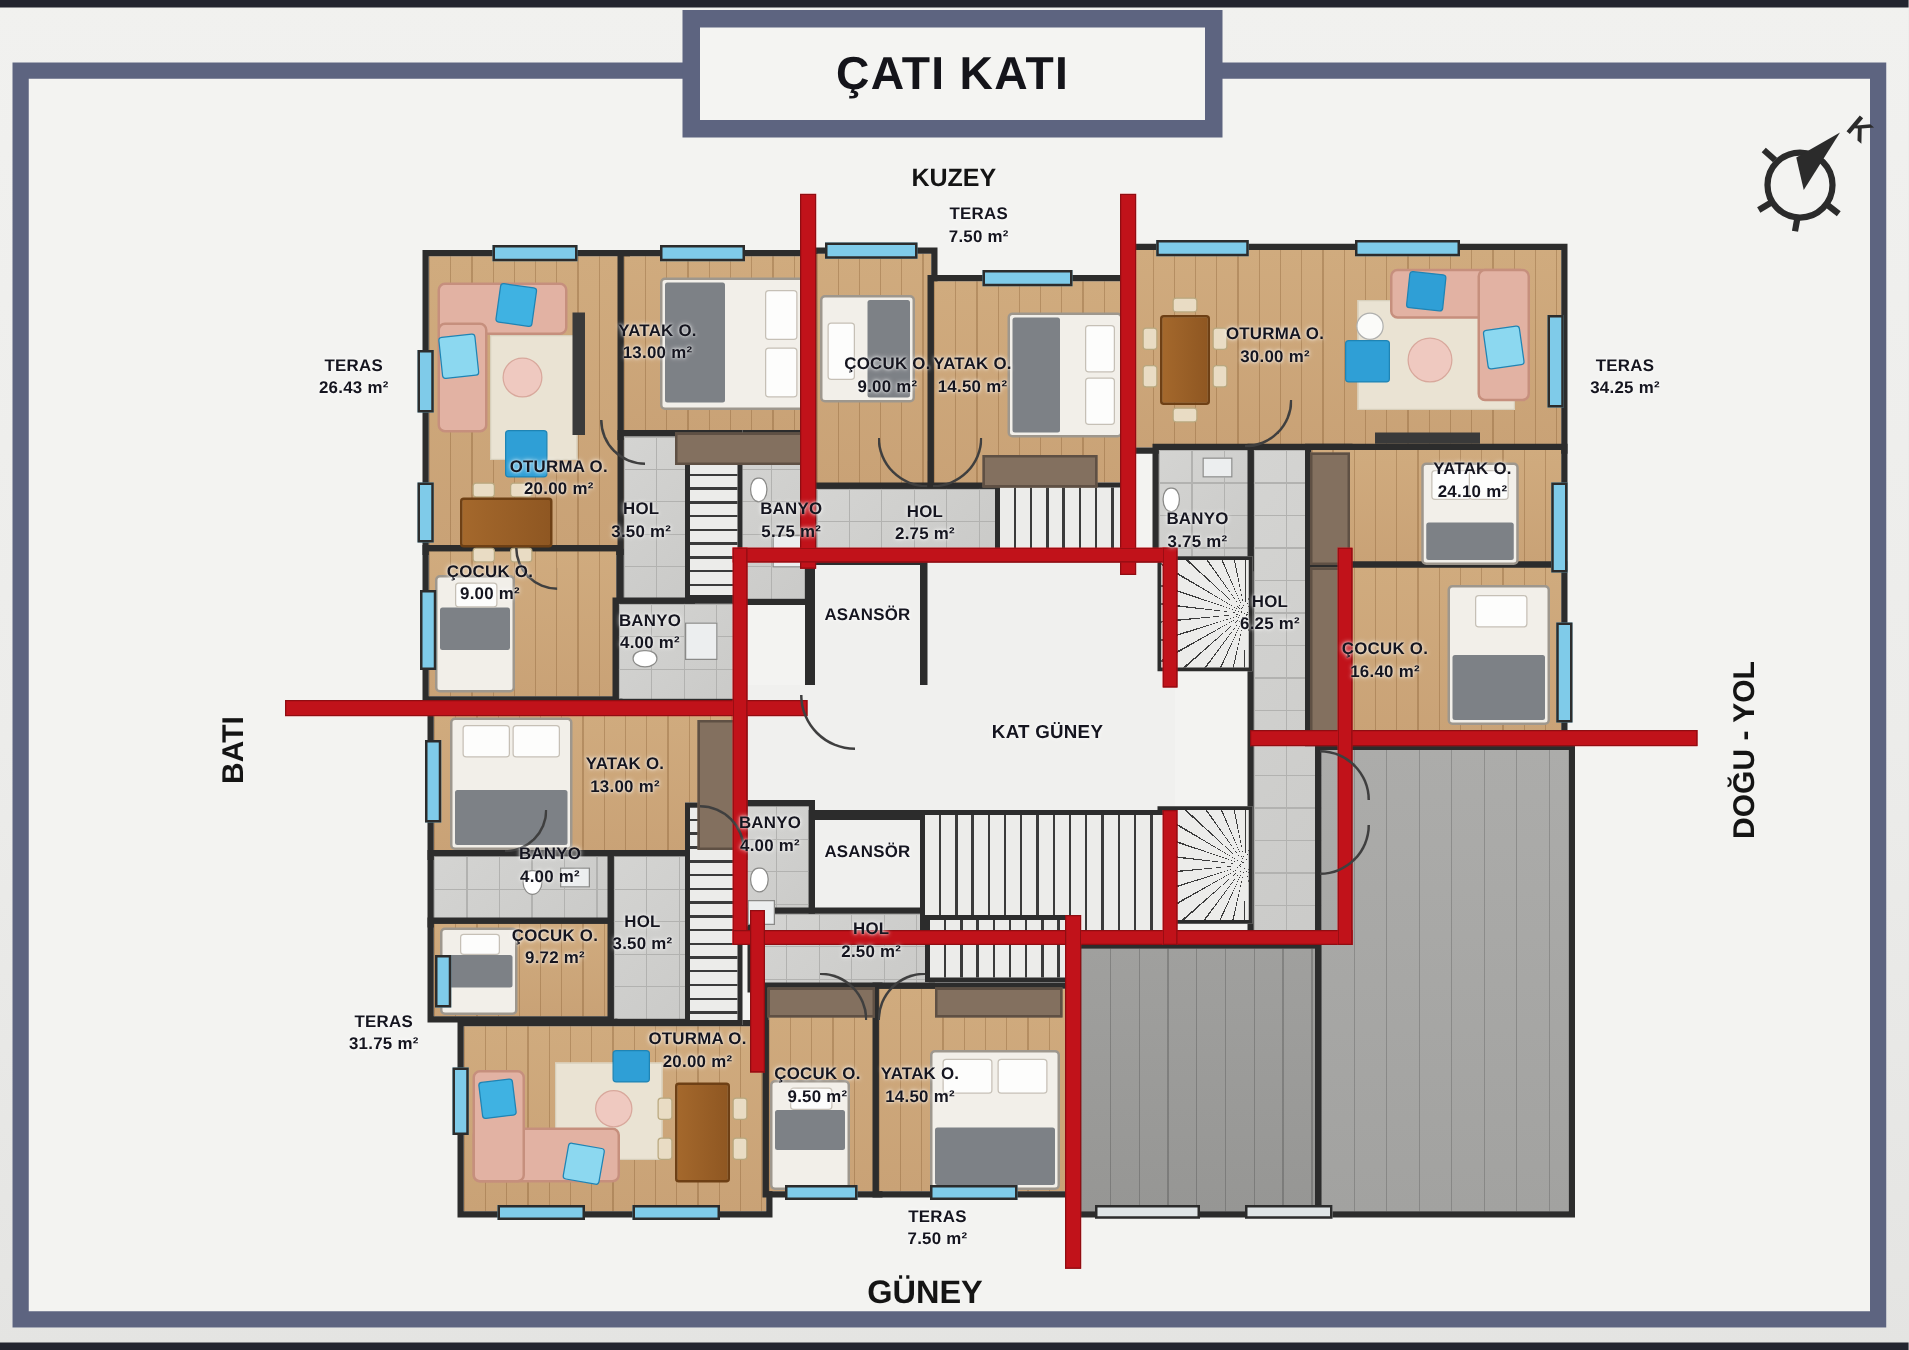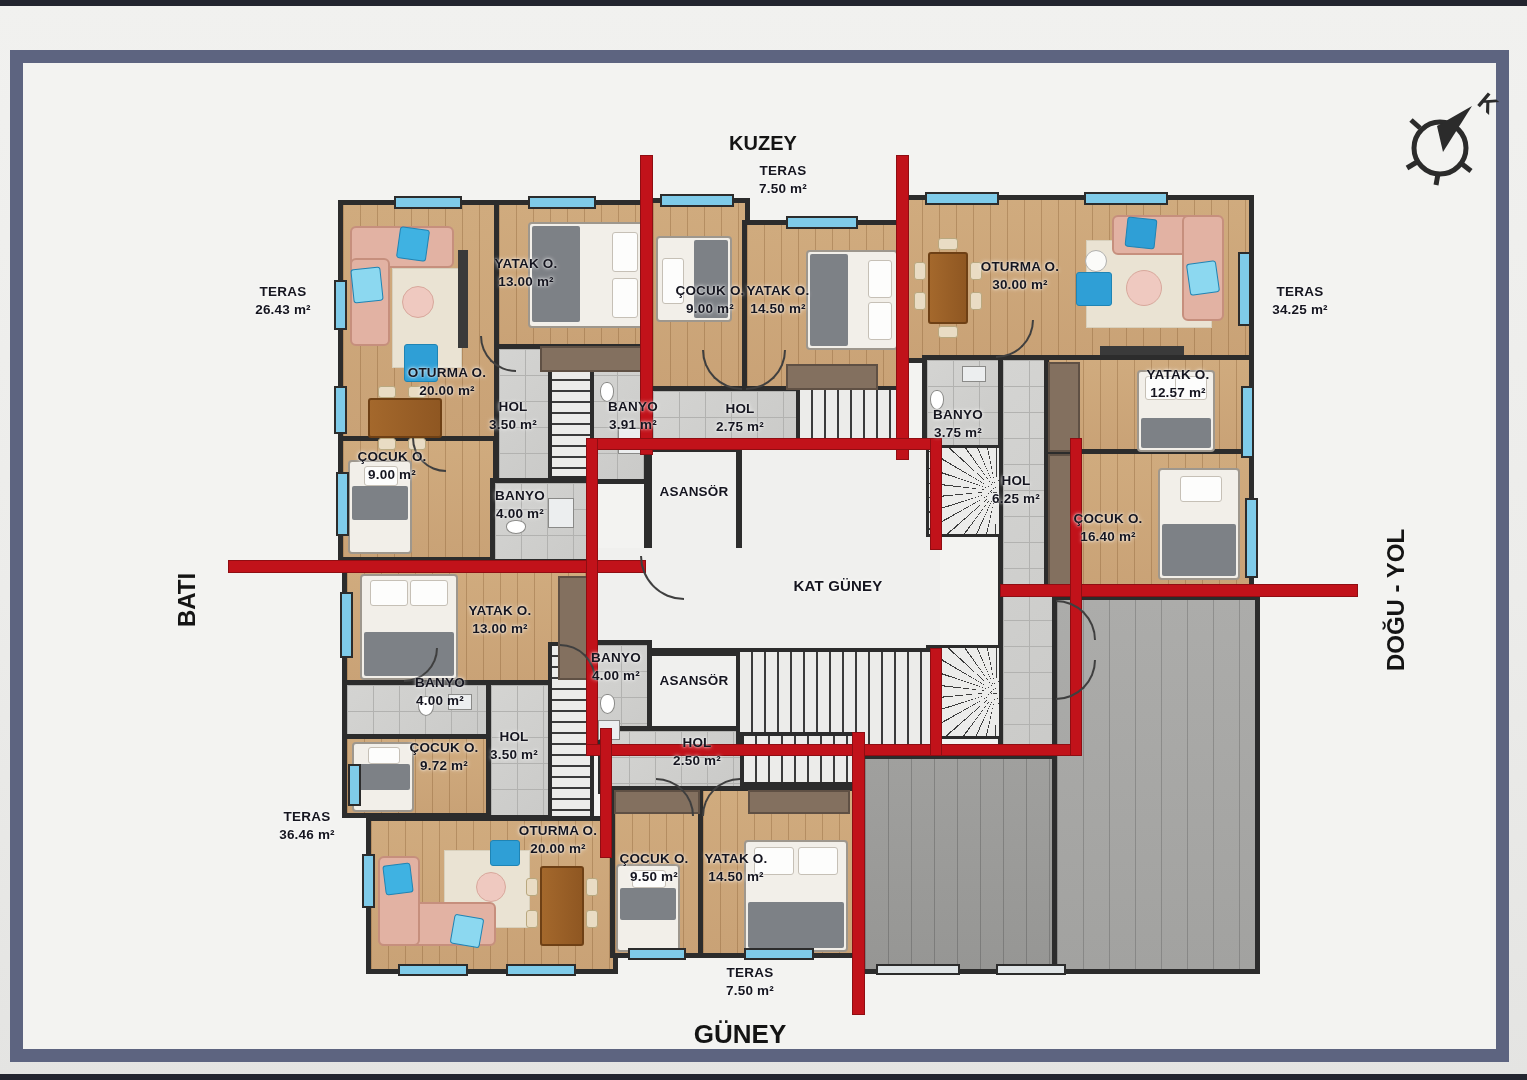--- a/index.html
+++ b/index.html
@@ -285,49 +285,54 @@
   <div class="abs door d-bl" style="left:640px;top:556px;width:44px;height:44px"></div>
   <div class="abs door d-tr" style="left:656px;top:778px;width:38px;height:38px"></div>
   <div class="abs door d-tl" style="left:702px;top:778px;width:38px;height:38px"></div>
   <div class="abs door d-br" style="left:404px;top:648px;width:34px;height:34px"></div>
   <div class="abs door d-tr" style="left:560px;top:644px;width:36px;height:36px"></div>
   <div class="abs door d-bl" style="left:412px;top:438px;width:34px;height:34px"></div>
 
   <div class="rl" style="left:283px;top:301px"><span>TERAS</span><span class="a">26.43 m²</span></div>
   <div class="rl" style="left:783px;top:180px"><span>TERAS</span><span class="a">7.50 m²</span></div>
   <div class="rl" style="left:1300px;top:301px"><span>TERAS</span><span class="a">34.25 m²</span></div>
-  <div class="rl" style="left:307px;top:826px"><span>TERAS</span><span class="a">36.46 m²</span></div>
+  <div class="rl" style="left:307px;top:826px"><span>TERAS</span><span class="a">31.75 m²</span></div>
   <div class="rl" style="left:750px;top:982px"><span>TERAS</span><span class="a">7.50 m²</span></div>
   <div class="rl" style="left:526px;top:273px"><span>YATAK O.</span><span class="a">13.00 m²</span></div>
   <div class="rl" style="left:447px;top:382px"><span>OTURMA O.</span><span class="a">20.00 m²</span></div>
   <div class="rl" style="left:392px;top:466px"><span>ÇOCUK O.</span><span class="a">9.00 m²</span></div>
   <div class="rl" style="left:513px;top:416px"><span>HOL</span><span class="a">3.50 m²</span></div>
-  <div class="rl" style="left:633px;top:416px"><span>BANYO</span><span class="a">3.91 m²</span></div>
+  <div class="rl" style="left:633px;top:416px"><span>BANYO</span><span class="a">5.75 m²</span></div>
   <div class="rl" style="left:520px;top:505px"><span>BANYO</span><span class="a">4.00 m²</span></div>
   <div class="rl" style="left:710px;top:300px"><span>ÇOCUK O.</span><span class="a">9.00 m²</span></div>
   <div class="rl" style="left:778px;top:300px"><span>YATAK O.</span><span class="a">14.50 m²</span></div>
   <div class="rl" style="left:740px;top:418px"><span>HOL</span><span class="a">2.75 m²</span></div>
   <div class="rl" style="left:1020px;top:276px"><span>OTURMA O.</span><span class="a">30.00 m²</span></div>
   <div class="rl" style="left:958px;top:424px"><span>BANYO</span><span class="a">3.75 m²</span></div>
   <div class="rl" style="left:1016px;top:490px"><span>HOL</span><span class="a">6.25 m²</span></div>
-  <div class="rl" style="left:1178px;top:384px"><span>YATAK O.</span><span class="a">12.57 m²</span></div>
+  <div class="rl" style="left:1178px;top:384px"><span>YATAK O.</span><span class="a">24.10 m²</span></div>
   <div class="rl" style="left:1108px;top:528px"><span>ÇOCUK O.</span><span class="a">16.40 m²</span></div>
   <div class="rl" style="left:694px;top:492px"><span>ASANSÖR</span></div>
   <div class="rl rl-big" style="left:838px;top:586px"><span>KAT GÜNEY</span></div>
   <div class="rl" style="left:694px;top:681px"><span>ASANSÖR</span></div>
   <div class="rl" style="left:616px;top:667px"><span>BANYO</span><span class="a">4.00 m²</span></div>
   <div class="rl" style="left:500px;top:620px"><span>YATAK O.</span><span class="a">13.00 m²</span></div>
   <div class="rl" style="left:440px;top:692px"><span>BANYO</span><span class="a">4.00 m²</span></div>
   <div class="rl" style="left:514px;top:746px"><span>HOL</span><span class="a">3.50 m²</span></div>
   <div class="rl" style="left:444px;top:757px"><span>ÇOCUK O.</span><span class="a">9.72 m²</span></div>
   <div class="rl" style="left:558px;top:840px"><span>OTURMA O.</span><span class="a">20.00 m²</span></div>
   <div class="rl" style="left:654px;top:868px"><span>ÇOCUK O.</span><span class="a">9.50 m²</span></div>
   <div class="rl" style="left:736px;top:868px"><span>YATAK O.</span><span class="a">14.50 m²</span></div>
   <div class="rl" style="left:697px;top:752px"><span>HOL</span><span class="a">2.50 m²</span></div>
 
+  <div class="abs" id="titlebox">
+    <div class="in">
+        <span id="title">ÇATI KATI</span>
+      </div>
+  </div>
   <div class="abs dir" id="dir-n">KUZEY</div>
   <div class="abs dir" id="dir-s">GÜNEY</div>
   <div class="abs dir" id="dir-w">BATI</div>
   <div class="abs dir" id="dir-e">DOĞU - YOL</div>
 
   <svg class="abs" id="compass" viewBox="0 0 104 116">
     <circle cx="44" cy="64" r="26" fill="none" stroke="#2b2b2b" stroke-width="5"></circle>
     <line x1="24" y1="44" x2="15" y2="36" stroke="#2b2b2b" stroke-width="5"></line>
     <line x1="21" y1="78" x2="11" y2="84" stroke="#2b2b2b" stroke-width="5"></line>
     <line x1="42" y1="90" x2="40" y2="101" stroke="#2b2b2b" stroke-width="5"></line>

